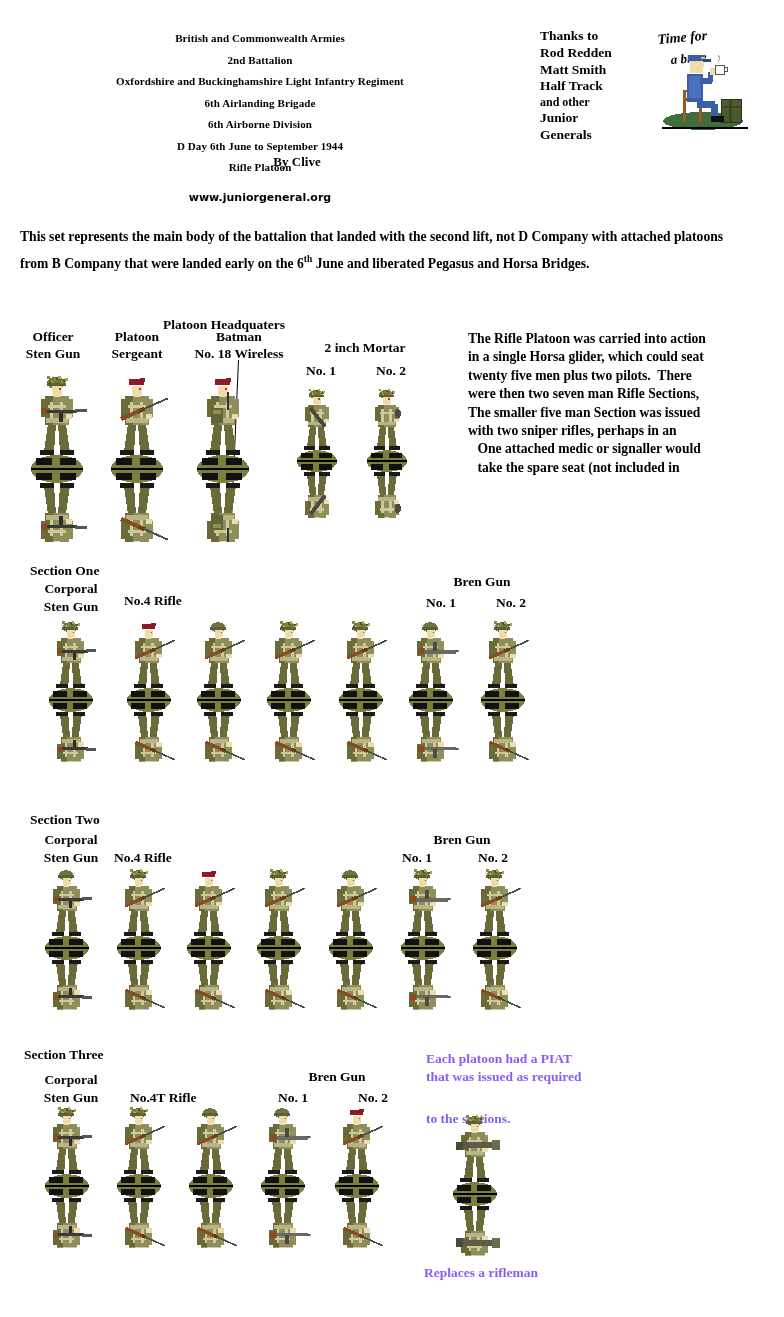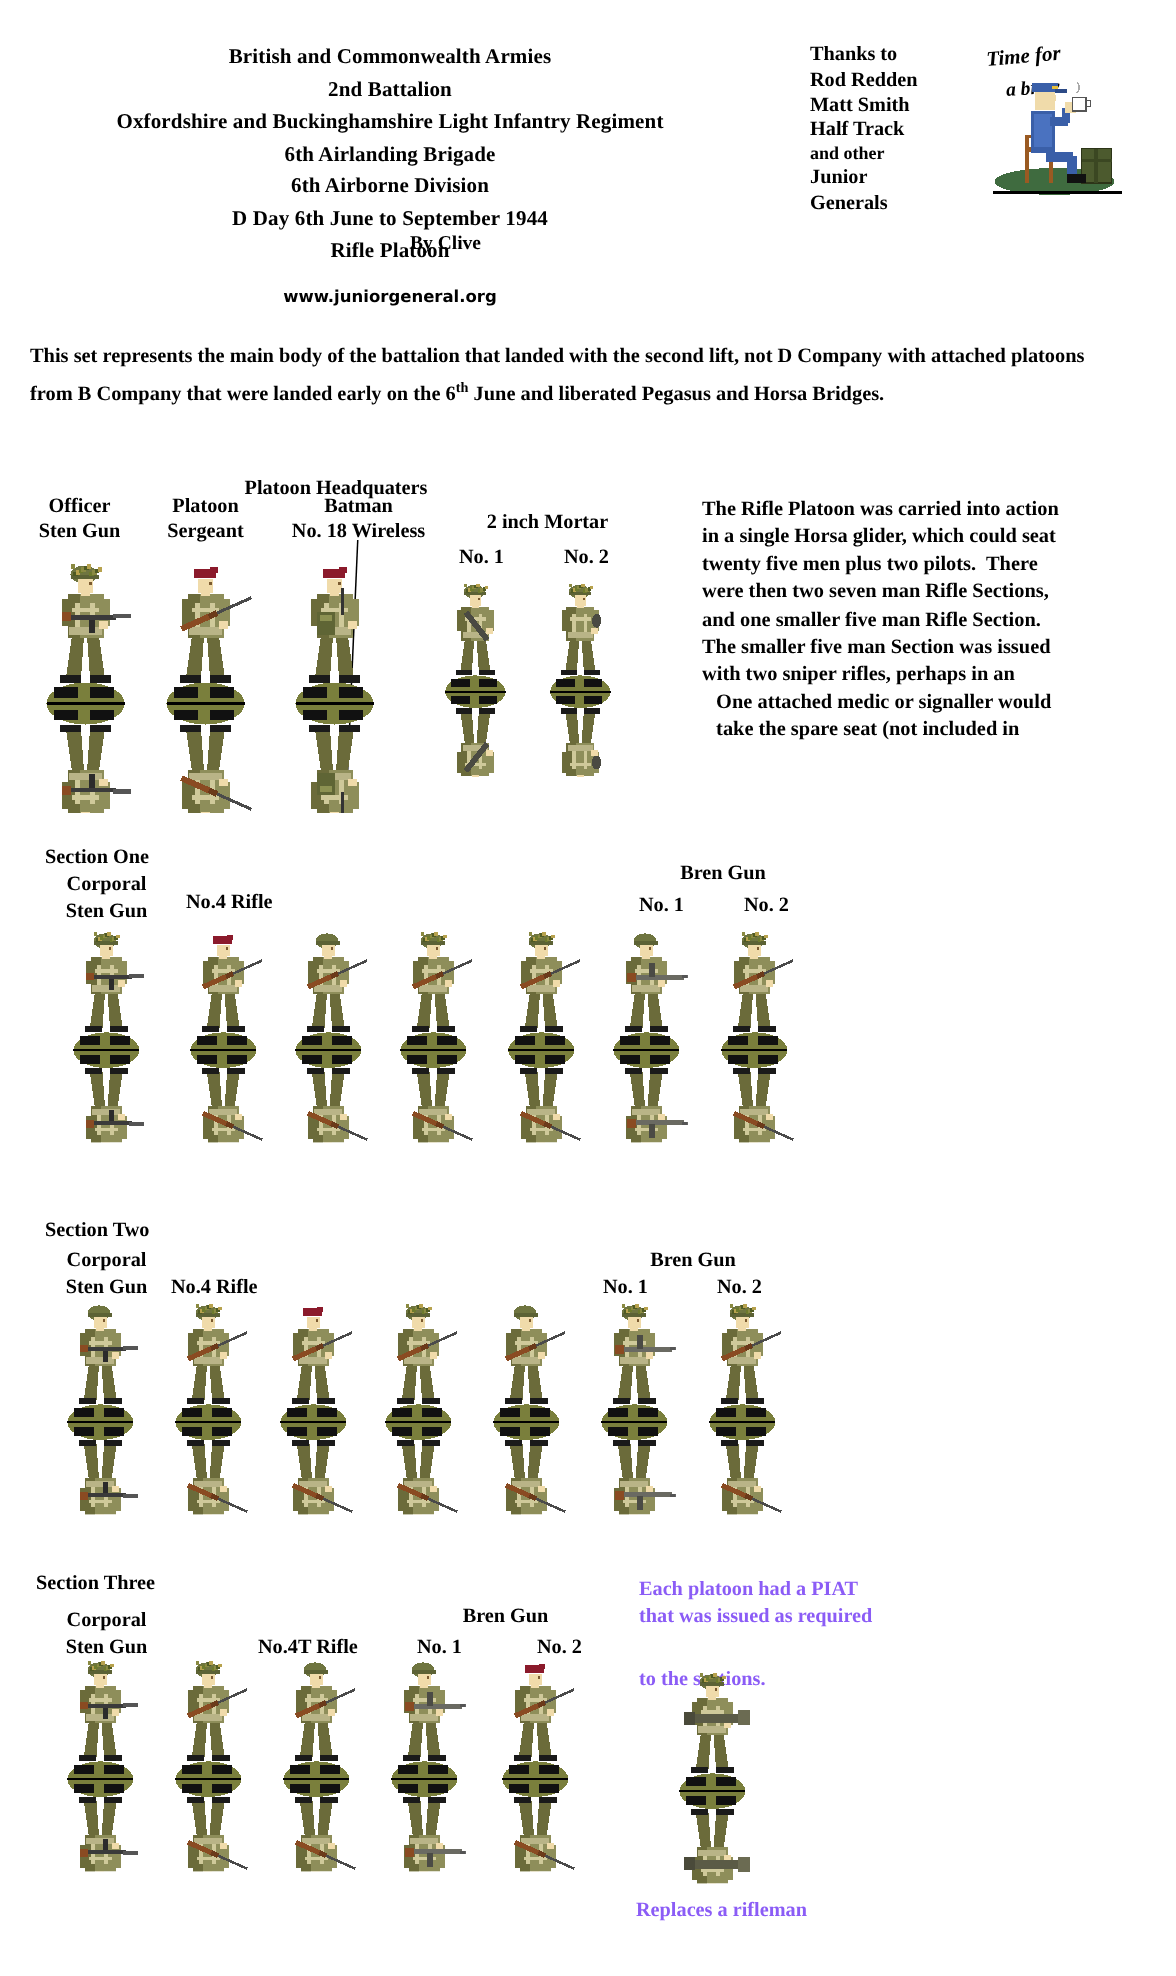--- a/index.html
+++ b/index.html
@@ -11,21 +11,21 @@
     position:relative;
     overflow:hidden;
   }
   .abs{position:absolute;}
 
   
   #header-title{
     left:0;top:28px;width:520px;
     text-align:center;
     font-weight:bold;
-    font-size:14px;
+    font-size:11px;
     line-height:21.5px;
     letter-spacing:.1px;
   }
   #byline{
     left:0;top:154px;width:520px;text-align:center;
     font-weight:bold;font-size:13px;padding-left:37px;
   }
   #website{
     left:0;top:191px;width:520px;text-align:center;
     font-family:"DejaVu Sans", sans-serif;
@@ -162,21 +162,20 @@
 <div class="abs lbl" style="left:296px;top:362px;width:50px;">No. 1</div>
 <div class="abs lbl" style="left:366px;top:362px;width:50px;">No. 2</div>
 
 <div class="abs" id="ph-divider"></div>
 
 <div class="abs" id="side-note">
   <div>The Rifle Platoon was carried into action</div>
   <div>in a single Horsa glider, which could seat</div>
   <div>twenty five men plus two pilots.  There</div>
   <div>were then two seven man Rifle Sections,</div>
-  <div>and one smaller five man Rifle Section.</div>
   <div>The smaller five man Section was issued</div>
   <div>with two sniper rifles, perhaps in an</div>
   <div class="ind"> One attached medic or signaller would</div>
   <div class="ind"> take the spare seat (not included in</div>
 </div>
 
 <div class="abs lbl left" style="left:30px;top:562px;">Section One</div>
 <div class="abs lbl" style="left:28px;top:580px;width:86px;">Corporal</div>
 <div class="abs lbl" style="left:28px;top:598px;width:86px;">Sten Gun</div>
 <div class="abs lbl left" style="left:124px;top:592px;">No.4 Rifle</div>
@@ -188,21 +187,21 @@
 <div class="abs lbl" style="left:28px;top:831px;width:86px;">Corporal</div>
 <div class="abs lbl" style="left:28px;top:849px;width:86px;">Sten Gun</div>
 <div class="abs lbl left" style="left:114px;top:849px;">No.4 Rifle</div>
 <div class="abs lbl" style="left:412px;top:831px;width:100px;">Bren Gun</div>
 <div class="abs lbl" style="left:392px;top:849px;width:50px;">No. 1</div>
 <div class="abs lbl" style="left:468px;top:849px;width:50px;">No. 2</div>
 
 <div class="abs lbl left" style="left:24px;top:1046px;">Section Three</div>
 <div class="abs lbl" style="left:28px;top:1071px;width:86px;">Corporal</div>
 <div class="abs lbl" style="left:28px;top:1089px;width:86px;">Sten Gun</div>
-<div class="abs lbl left" style="left:130px;top:1089px;margin-left:42px;">No.4T Rifle</div>
+<div class="abs lbl left" style="left:130px;top:1089px;">No.4T Rifle</div>
 <div class="abs lbl" style="left:290px;top:1068px;width:94px;">Bren Gun</div>
 <div class="abs lbl" style="left:268px;top:1089px;width:50px;">No. 1</div>
 <div class="abs lbl" style="left:348px;top:1089px;width:50px;">No. 2</div>
 
 <div class="abs red" style="left:426px;top:1050px;">Each platoon had a PIAT</div>
 <div class="abs red" style="left:426px;top:1068px;">that was issued as required</div>
 <div class="abs red" style="left:426px;top:1086px;margin-top:24px;">to the sections.</div>
 <div class="abs red" style="left:424px;top:1264px;">Replaces a rifleman</div>
 
 <div id="fig-layer">

